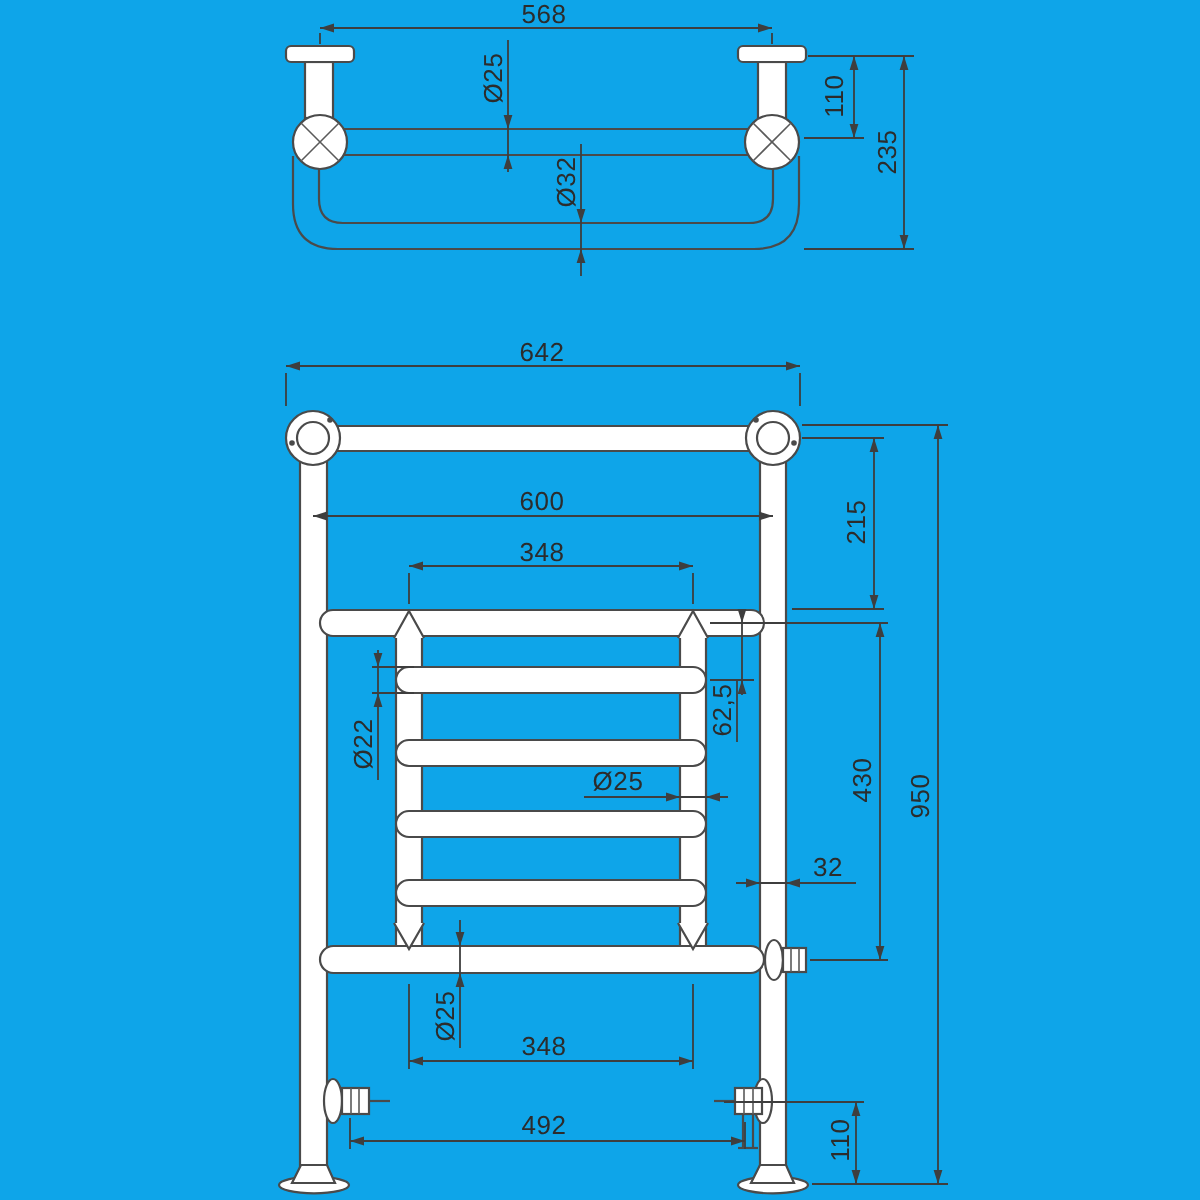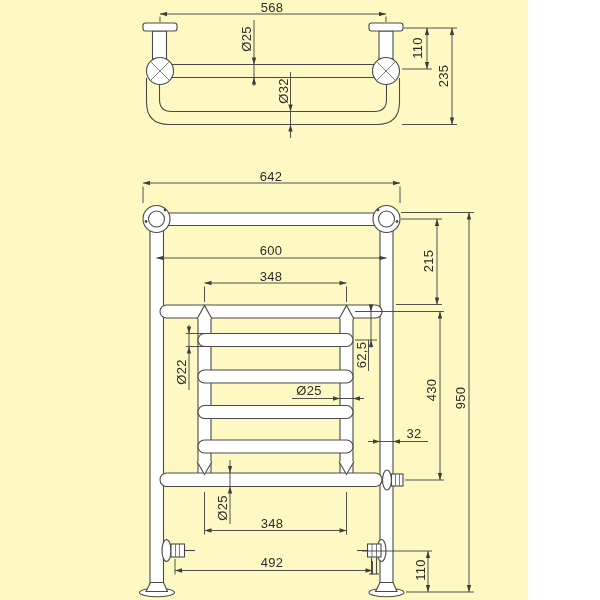--- a/index.html
+++ b/index.html
@@ -1,16 +1,16 @@
 <!DOCTYPE html>
 <html><head>
 <meta charset="utf-8">
 <style>
   html,body{margin:0;padding:0;background:#ffffff;}
-  .stage{position:relative;width:528px;height:600px;background:#fef9c3;overflow:hidden;}
+  .stage{position:relative;width:600px;height:600px;background:#0ea5e9;overflow:hidden;}
   svg{font-family:"Liberation Sans",sans-serif;}
   .s{stroke:#4a4a4a;stroke-width:1.1;fill:none;}
   .sf{stroke:#4a4a4a;stroke-width:1.1;fill:#ffffff;}
   .thin{stroke:#5a5a5a;stroke-width:0.8;fill:none;}
   .d{stroke:#3e3e3e;stroke-width:0.9;fill:none;}
   .ah{fill:#3e3e3e;stroke:none;}
   .dot{fill:#4a4a4a;stroke:none;}
   .dim{font-size:13px;fill:#2c2c2c;text-anchor:middle;dominant-baseline:central;letter-spacing:0.3px;}
 </style>
 </head>

